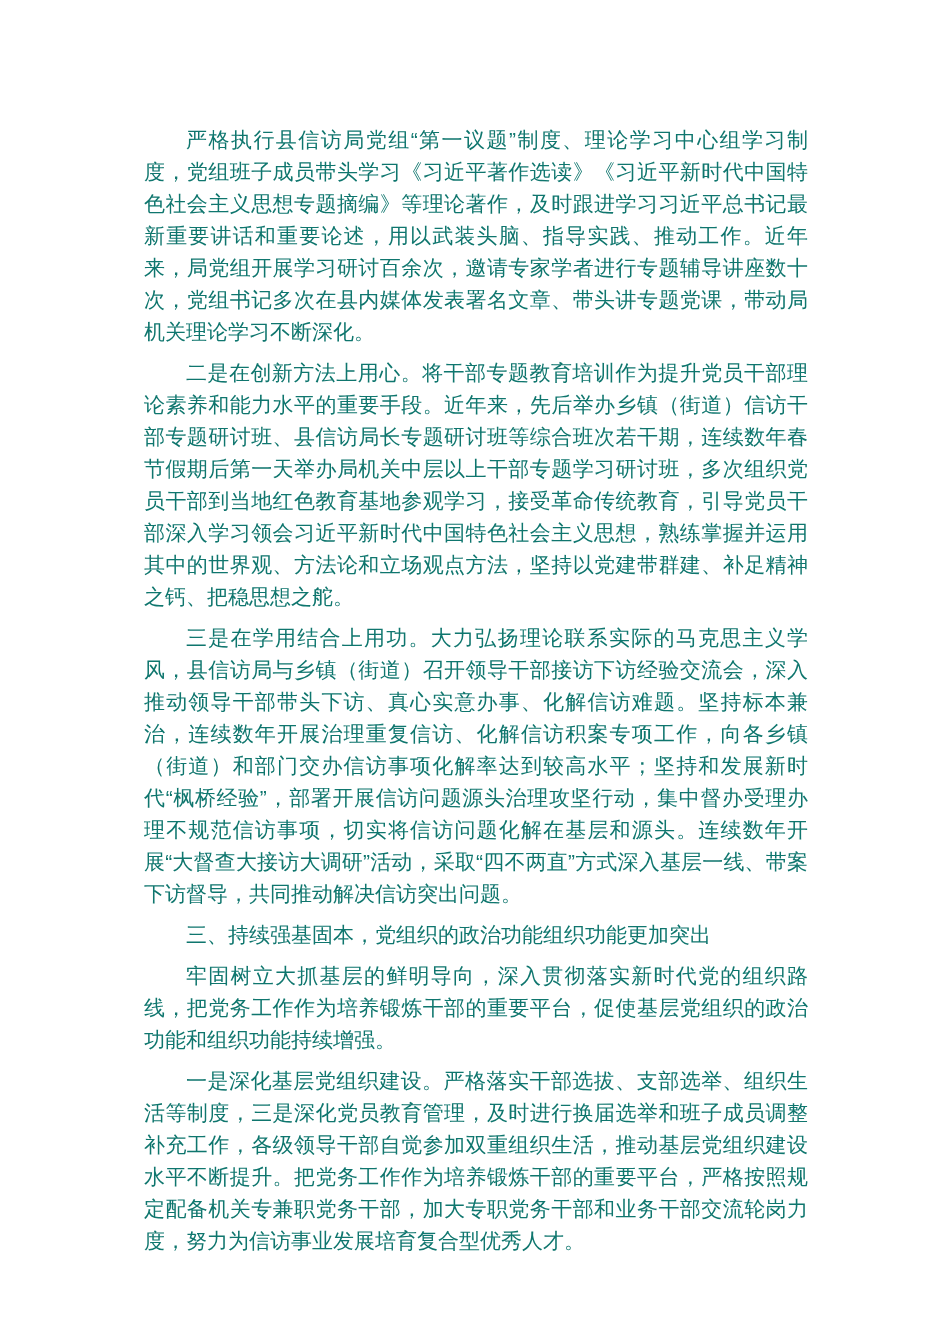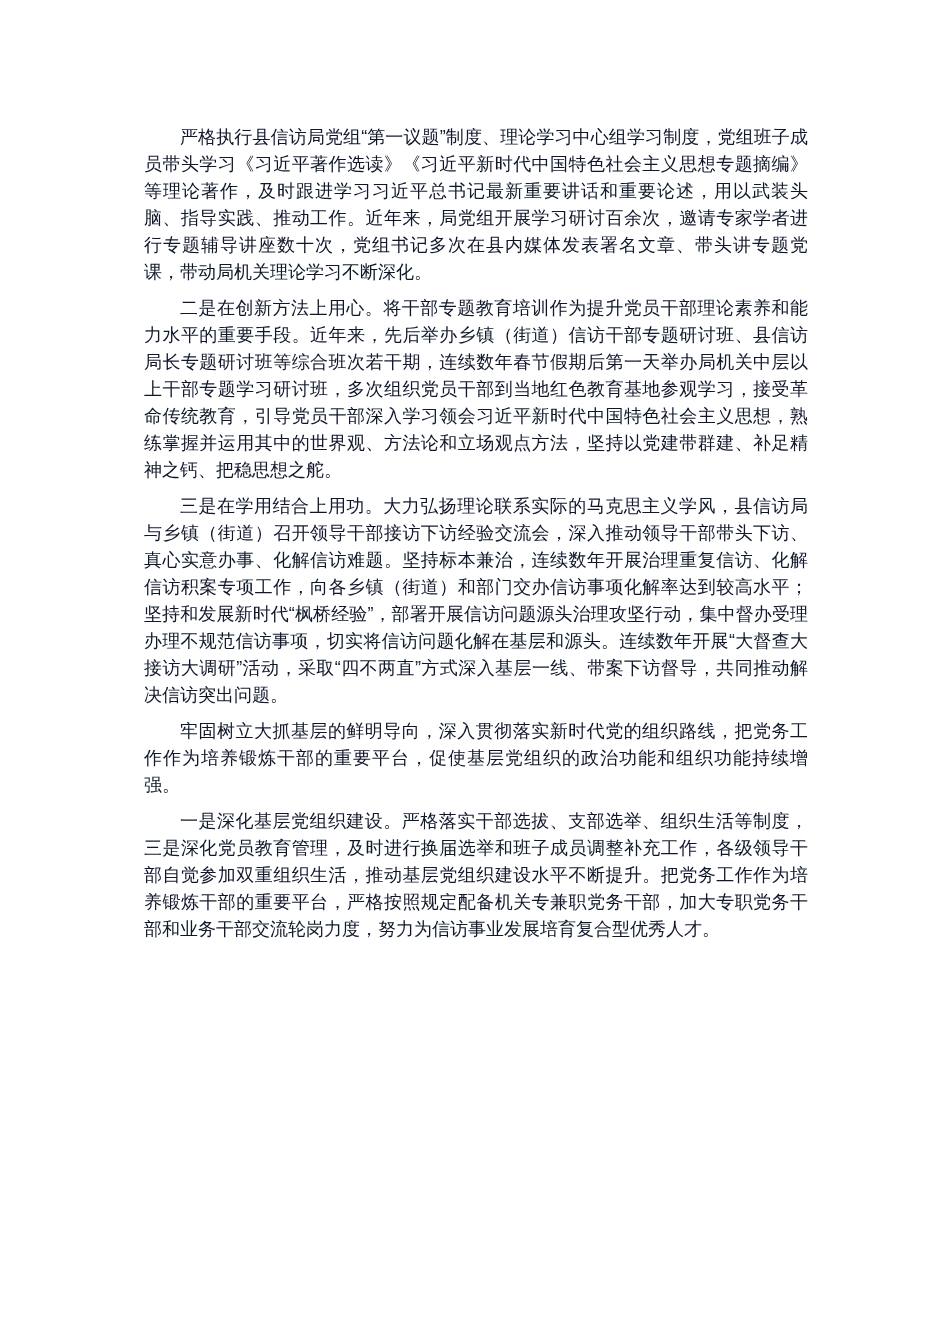--- a/index.html
+++ b/index.html
@@ -13,23 +13,23 @@
     height: 1344px;
     background: #ffffff;
     overflow: hidden;
     font-family: "Liberation Sans", "DejaVu Sans", sans-serif;
   }
   .content {
     position: absolute;
     left: 144px;
     top: 124px;
     width: 664px;
-    color: #0f172a;
-    font-size: 18px;
-    line-height: 27px;
+    color: #0f766e;
+    font-size: 21px;
+    line-height: 32px;
     text-align: justify;
     text-justify: inter-ideograph;
   }
   .content p {
     margin: 0 0 9px 0;
     padding: 0;
     text-indent: 2em;
     word-break: break-all;
   }
   .content p.heading {
@@ -38,16 +38,17 @@
   }
 </style>
 </head>
 <body>
 
 <div class="page">
   <div class="content">
     <p>严格执行县信访局党组“第一议题”制度、理论学习中心组学习制度，党组班子成员带头学习《习近平著作选读》《习近平新时代中国特色社会主义思想专题摘编》等理论著作，及时跟进学习习近平总书记最新重要讲话和重要论述，用以武装头脑、指导实践、推动工作。近年来，局党组开展学习研讨百余次，邀请专家学者进行专题辅导讲座数十次，党组书记多次在县内媒体发表署名文章、带头讲专题党课，带动局机关理论学习不断深化。</p>
     <p>二是在创新方法上用心。将干部专题教育培训作为提升党员干部理论素养和能力水平的重要手段。近年来，先后举办乡镇（街道）信访干部专题研讨班、县信访局长专题研讨班等综合班次若干期，连续数年春节假期后第一天举办局机关中层以上干部专题学习研讨班，多次组织党员干部到当地红色教育基地参观学习，接受革命传统教育，引导党员干部深入学习领会习近平新时代中国特色社会主义思想，熟练掌握并运用其中的世界观、方法论和立场观点方法，坚持以党建带群建、补足精神之钙、把稳思想之舵。</p>
     <p>三是在学用结合上用功。大力弘扬理论联系实际的马克思主义学风，县信访局与乡镇（街道）召开领导干部接访下访经验交流会，深入推动领导干部带头下访、真心实意办事、化解信访难题。坚持标本兼治，连续数年开展治理重复信访、化解信访积案专项工作，向各乡镇（街道）和部门交办信访事项化解率达到较高水平；坚持和发展新时代“枫桥经验”，部署开展信访问题源头治理攻坚行动，集中督办受理办理不规范信访事项，切实将信访问题化解在基层和源头。连续数年开展“大督查大接访大调研”活动，采取“四不两直”方式深入基层一线、带案下访督导，共同推动解决信访突出问题。</p>
+    <p class="heading">三、持续强基固本，党组织的政治功能组织功能更加突出</p>
     <p>牢固树立大抓基层的鲜明导向，深入贯彻落实新时代党的组织路线，把党务工作作为培养锻炼干部的重要平台，促使基层党组织的政治功能和组织功能持续增强。</p>
     <p>一是深化基层党组织建设。严格落实干部选拔、支部选举、组织生活等制度，三是深化党员教育管理，及时进行换届选举和班子成员调整补充工作，各级领导干部自觉参加双重组织生活，推动基层党组织建设水平不断提升。把党务工作作为培养锻炼干部的重要平台，严格按照规定配备机关专兼职党务干部，加大专职党务干部和业务干部交流轮岗力度，努力为信访事业发展培育复合型优秀人才。</p>
   </div>
 </div>
 
 </body></html>

